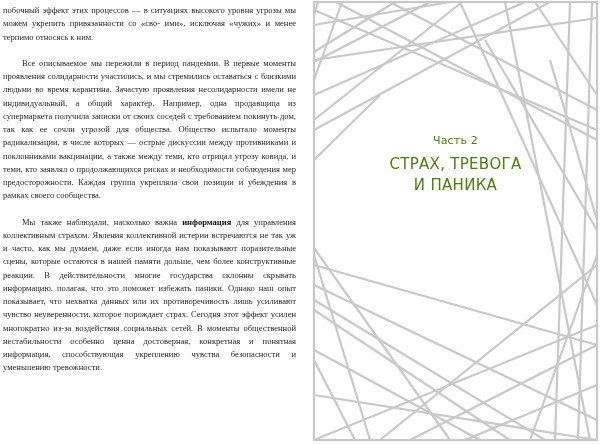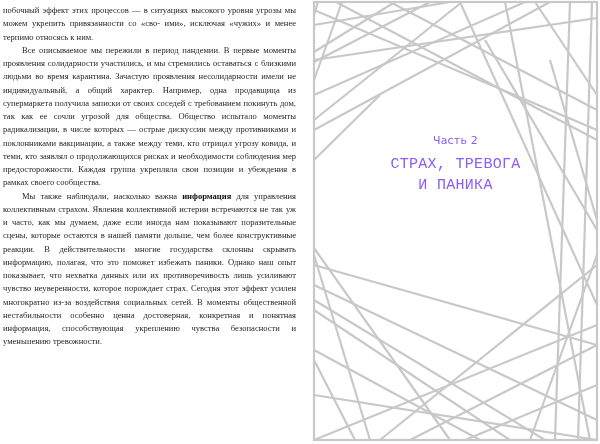--- a/index.html
+++ b/index.html
@@ -9,35 +9,34 @@
     .left-page {
       position: absolute; left: 0; top: 0; width: 300px; height: 444px;
     }
     .body-text {
       position: absolute; left: 3px; top: 4px; width: 293px;
       font-family: "Liberation Serif", "DejaVu Serif", serif;
       font-size: 8.55px; line-height: 13.25px; color: #262626;
       text-align: justify; hyphens: manual;
     }
     .body-text p { margin: 0; }
-    .body-text p.indent { text-indent: 19px; }
+    .body-text p.indent { text-indent: 19px; margin-top: 13px; }
     .body-text b { font-weight: bold; color: #111; }
     .right-page {
       position: absolute; left: 300px; top: 0; width: 300px; height: 444px;
     }
     .pattern { position: absolute; left: 0; top: 0; }
     .chapter {
       position: absolute; left: 13px; top: 133px; width: 285px; text-align: center;
-      font-family: "DejaVu Sans", "Liberation Sans", sans-serif; color: #8b5cf6;
+      font-family: "DejaVu Sans", "Liberation Sans", sans-serif; color: #4d7c0f;
     }
     .part-label { font-size: 11px; line-height: 16px; letter-spacing: 0.2px; }
     .part-title {
       margin-top: 5px; font-size: 15px; line-height: 21px; letter-spacing: 0.3px;
       white-space: pre-line;
-      font-family: Liberation Mono, monospace;
     }
   </style>
 </head>
 <body>
 
 <div class="left-page">
   <div class="body-text">
     <p>
       <span>побочный эффект этих процессов — в ситуациях высокого уровня угрозы мы можем укрепить привязанности со «сво-</span>
       <span>ими», исключая «чужих» и менее терпимо относясь к ним.</span>

